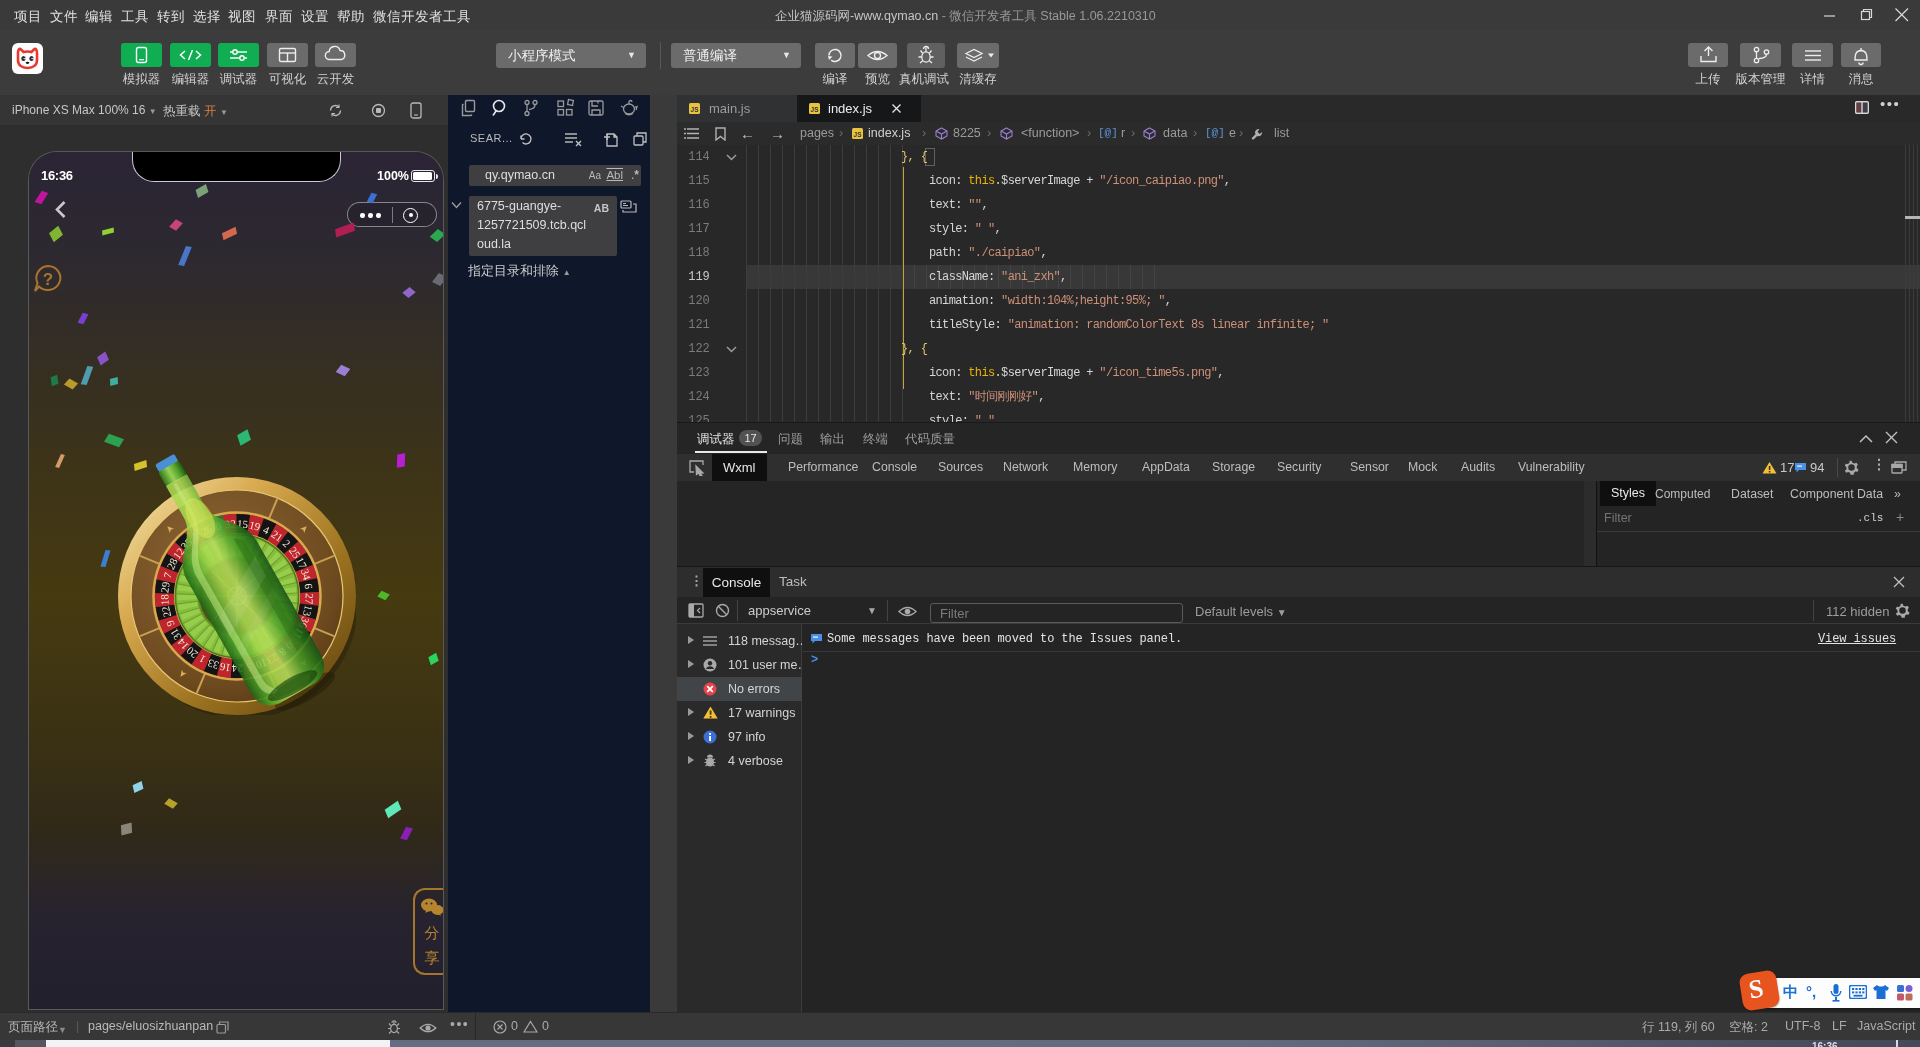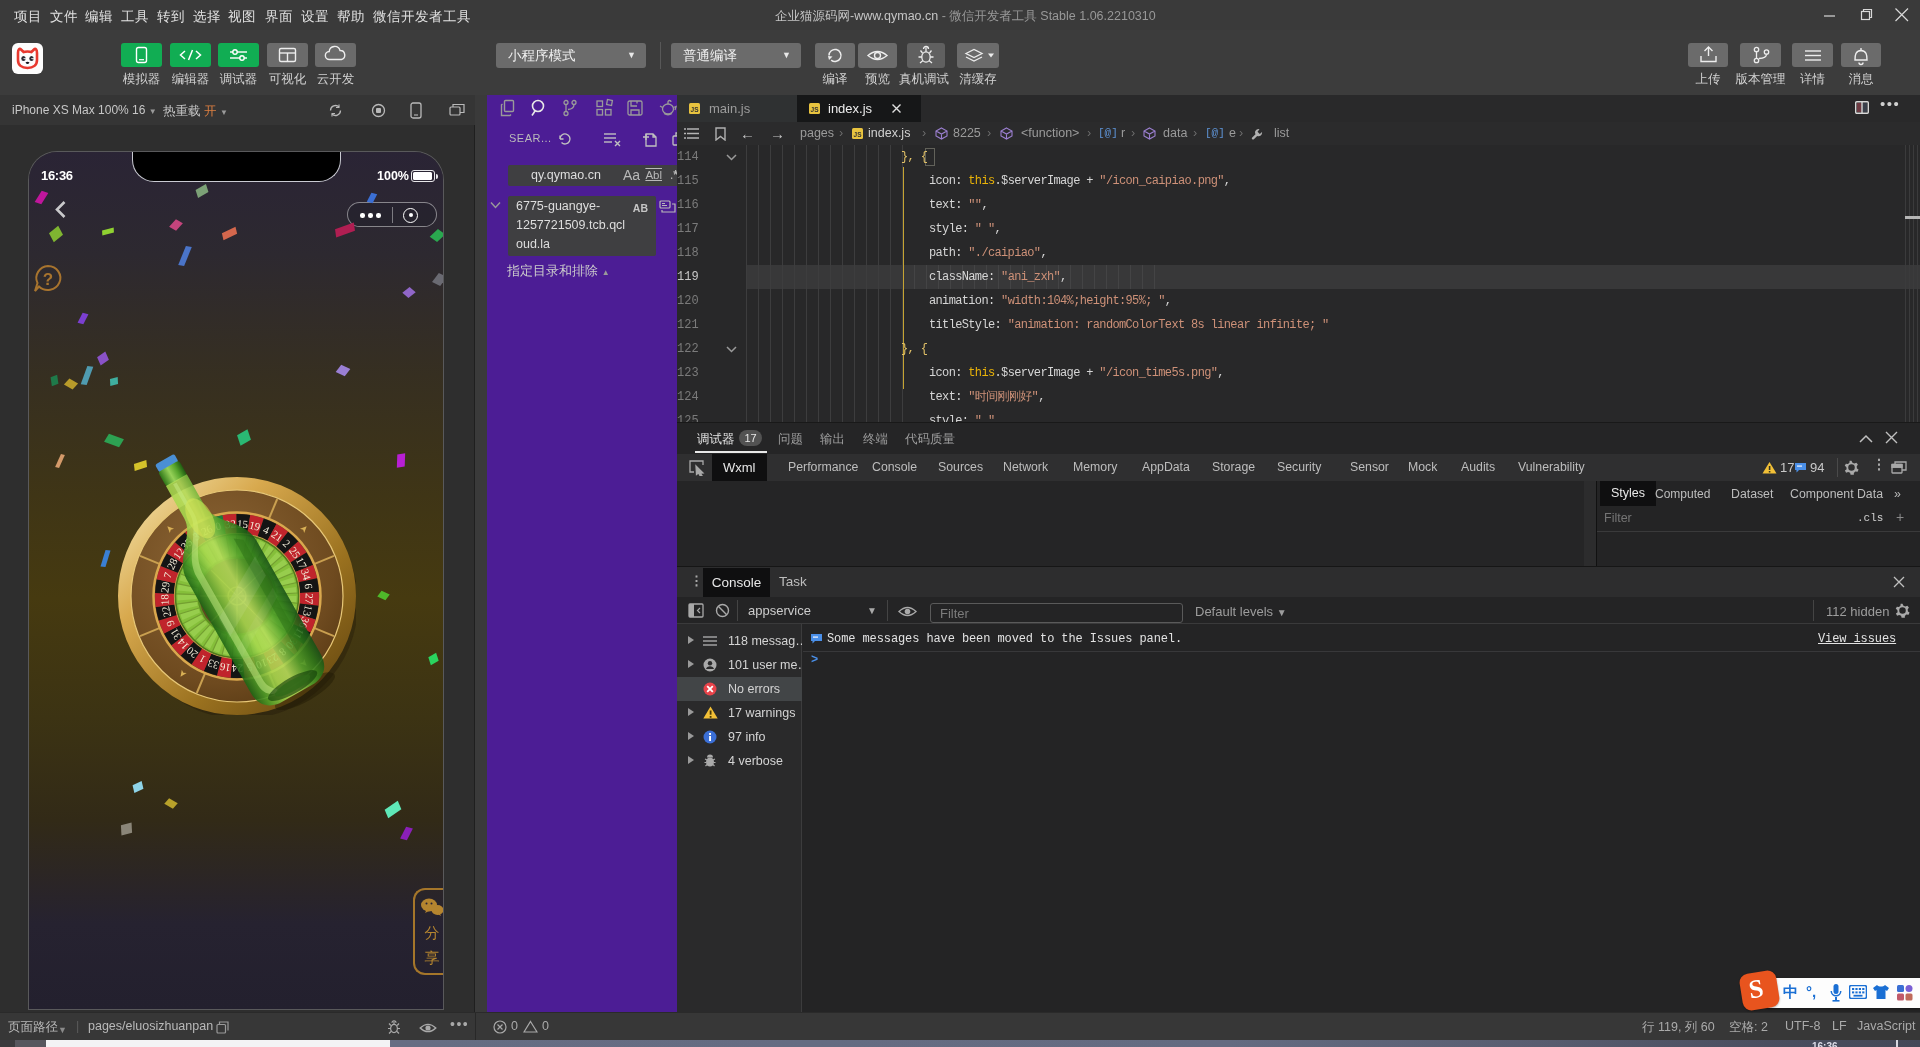--- a/index.html
+++ b/index.html
@@ -26,32 +26,32 @@
 
 #simpanel { position:absolute; left:0; top:95px; width:475px; height:917px; background:#2e2e2e; border-right:1px solid #1f1f1f; }
 #simhead { position:absolute; left:0; top:0; width:475px; height:30px; background:#353535; color:#c7c7c7; font-size:12.5px; }
 #screen { position:absolute; left:29px; top:57px; width:414px; height:857px; border-radius:28px 28px 0 0;
   background:linear-gradient(180deg,#2a2435 0%,#2d2930 12%,#362f21 26%,#3f3516 40%,#463a10 52%,#3c3313 66%,#322a17 78%,#262230 90%,#23202e 100%);
   overflow:hidden; box-shadow:0 0 0 1px rgba(200,200,210,0.28); }
 #notch { position:absolute; left:103px; top:-2px; width:209px; height:32px; background:#000; border-radius:0 0 22px 22px; border:1px solid #c9cad2; border-top:none; }
 .conf { position:absolute; }
 
 
-#sidebar { position:absolute; left:487px; top:95px; width:202px; height:917px; background:#4c1d95; }
+#sidebar { position:absolute; left:448px; top:95px; width:202px; height:917px; background:#0f172a; }
 .sic { position:absolute; top:3px; width:20px; height:20px; }
 .sin { position:absolute; left:21px; background:#3f3f41; border-radius:2px; color:#dedede; font-size:12.5px; }
 
 
 #editor { position:absolute; left:677px; top:95px; width:1243px; height:327px; background:#282829; }
 #tabbar { position:absolute; left:0; top:0; width:1243px; height:27px; background:#29292a; }
 .tab { position:absolute; top:0; height:27px; font-size:13px; line-height:27px; }
 #breadcrumb { position:absolute; left:0; top:27px; width:1243px; height:23px; background:#2b2b2c; color:#9b9b9b; font-size:12.5px; line-height:23px; white-space:nowrap; }
 #code { position:absolute; left:0; top:50px; width:1243px; height:277px; font-family:"Liberation Mono",monospace; font-size:12px; }
 .cl { position:absolute; left:0; width:1243px; height:24px; line-height:24px; white-space:pre; letter-spacing:-0.65px; }
-.lnum { position:absolute; width:44px; text-align:left; color:#7b7b7b; letter-spacing:0; font-size:12px; line-height:24px; }
+.lnum { position:absolute; width:44px; text-align:center; color:#7b7b7b; letter-spacing:0; font-size:12px; line-height:24px; }
 .guides { position:absolute; left:69px; top:0; width:160px; height:277px;
   background:repeating-linear-gradient(90deg,#3d3d3e 0,#3d3d3e 1px,transparent 1px,transparent 12px); }
 .k { color:#d6d6d6;margin-top:32px; } .s { color:#ce9178; } .b { color:#e2c268; } .t { color:#eab308; }
 
 
 #debugger { position:absolute; left:677px; top:422px; width:1243px; height:144px; background:#252526; border-top:1px solid #191919; }
 .dbtab { color:#bdbdbd; font-size:12.3px; position:absolute; top:0; height:27px; line-height:27px; }
 .blacktab { background:#0f0f10; color:#e8e8e8 !important; padding:0 11px; }
 
 
@@ -595,22 +595,22 @@
         <path d="M1,7 L7,7 M4,4 L4,10" stroke-width="1.4"></path>
       </g>
     </svg>
 <svg class="abs" style="left:184px;top:36px" width="16" height="16" viewBox="0 0 16 16">
       <g fill="none" stroke="#c0c0c0" stroke-width="1.3">
         <rect x="2" y="5" width="9" height="9" rx="1"></rect>
         <path d="M5,5 L5,2 L14,2 L14,11 L11,11"></path>
       </g>
     </svg>
 
-<div class="sin" style="top:70px;width:172px;height:21px;line-height:21px"><span style="padding-left:23px">qy.qymao.cn</span>
-  <span style="position:absolute;right:40px;top:0;color:#b9b9b9;font-size:14px">Aa</span>
+<div class="sin" style="top:70px;width:172px;height:21px;line-height:21px"><span style="padding-left:16px">qy.qymao.cn</span>
+  <span style="position:absolute;right:40px;top:0;color:#b9b9b9;font-size:10px">Aa</span>
   <span style="position:absolute;right:18px;top:0;color:#b9b9b9;font-size:11.5px;text-decoration:underline overline">Abl</span>
   <span style="position:absolute;right:2px;top:0;color:#b9b9b9;font-size:12px">.<b>*</b></span>
 </div>
 
 <svg class="abs" style="left:3px;top:106px" width="11" height="8">
       <path d="M1,1.5 L5.5,6.5 L10,1.5" fill="none" stroke="#9a9a9a" stroke-width="1.4"></path>
     </svg>
 <div class="sin" style="top:101px;width:148px;height:60px;font-size:12.5px;line-height:19px;padding:1px 12px 0 8px">6775-guangye-<br>1257721509.tcb.qcl<br>oud.la
   <span style="position:absolute;right:8px;top:3px;color:#c5c5c5;font-size:10.5px;font-weight:700">AB</span>
 </div>

